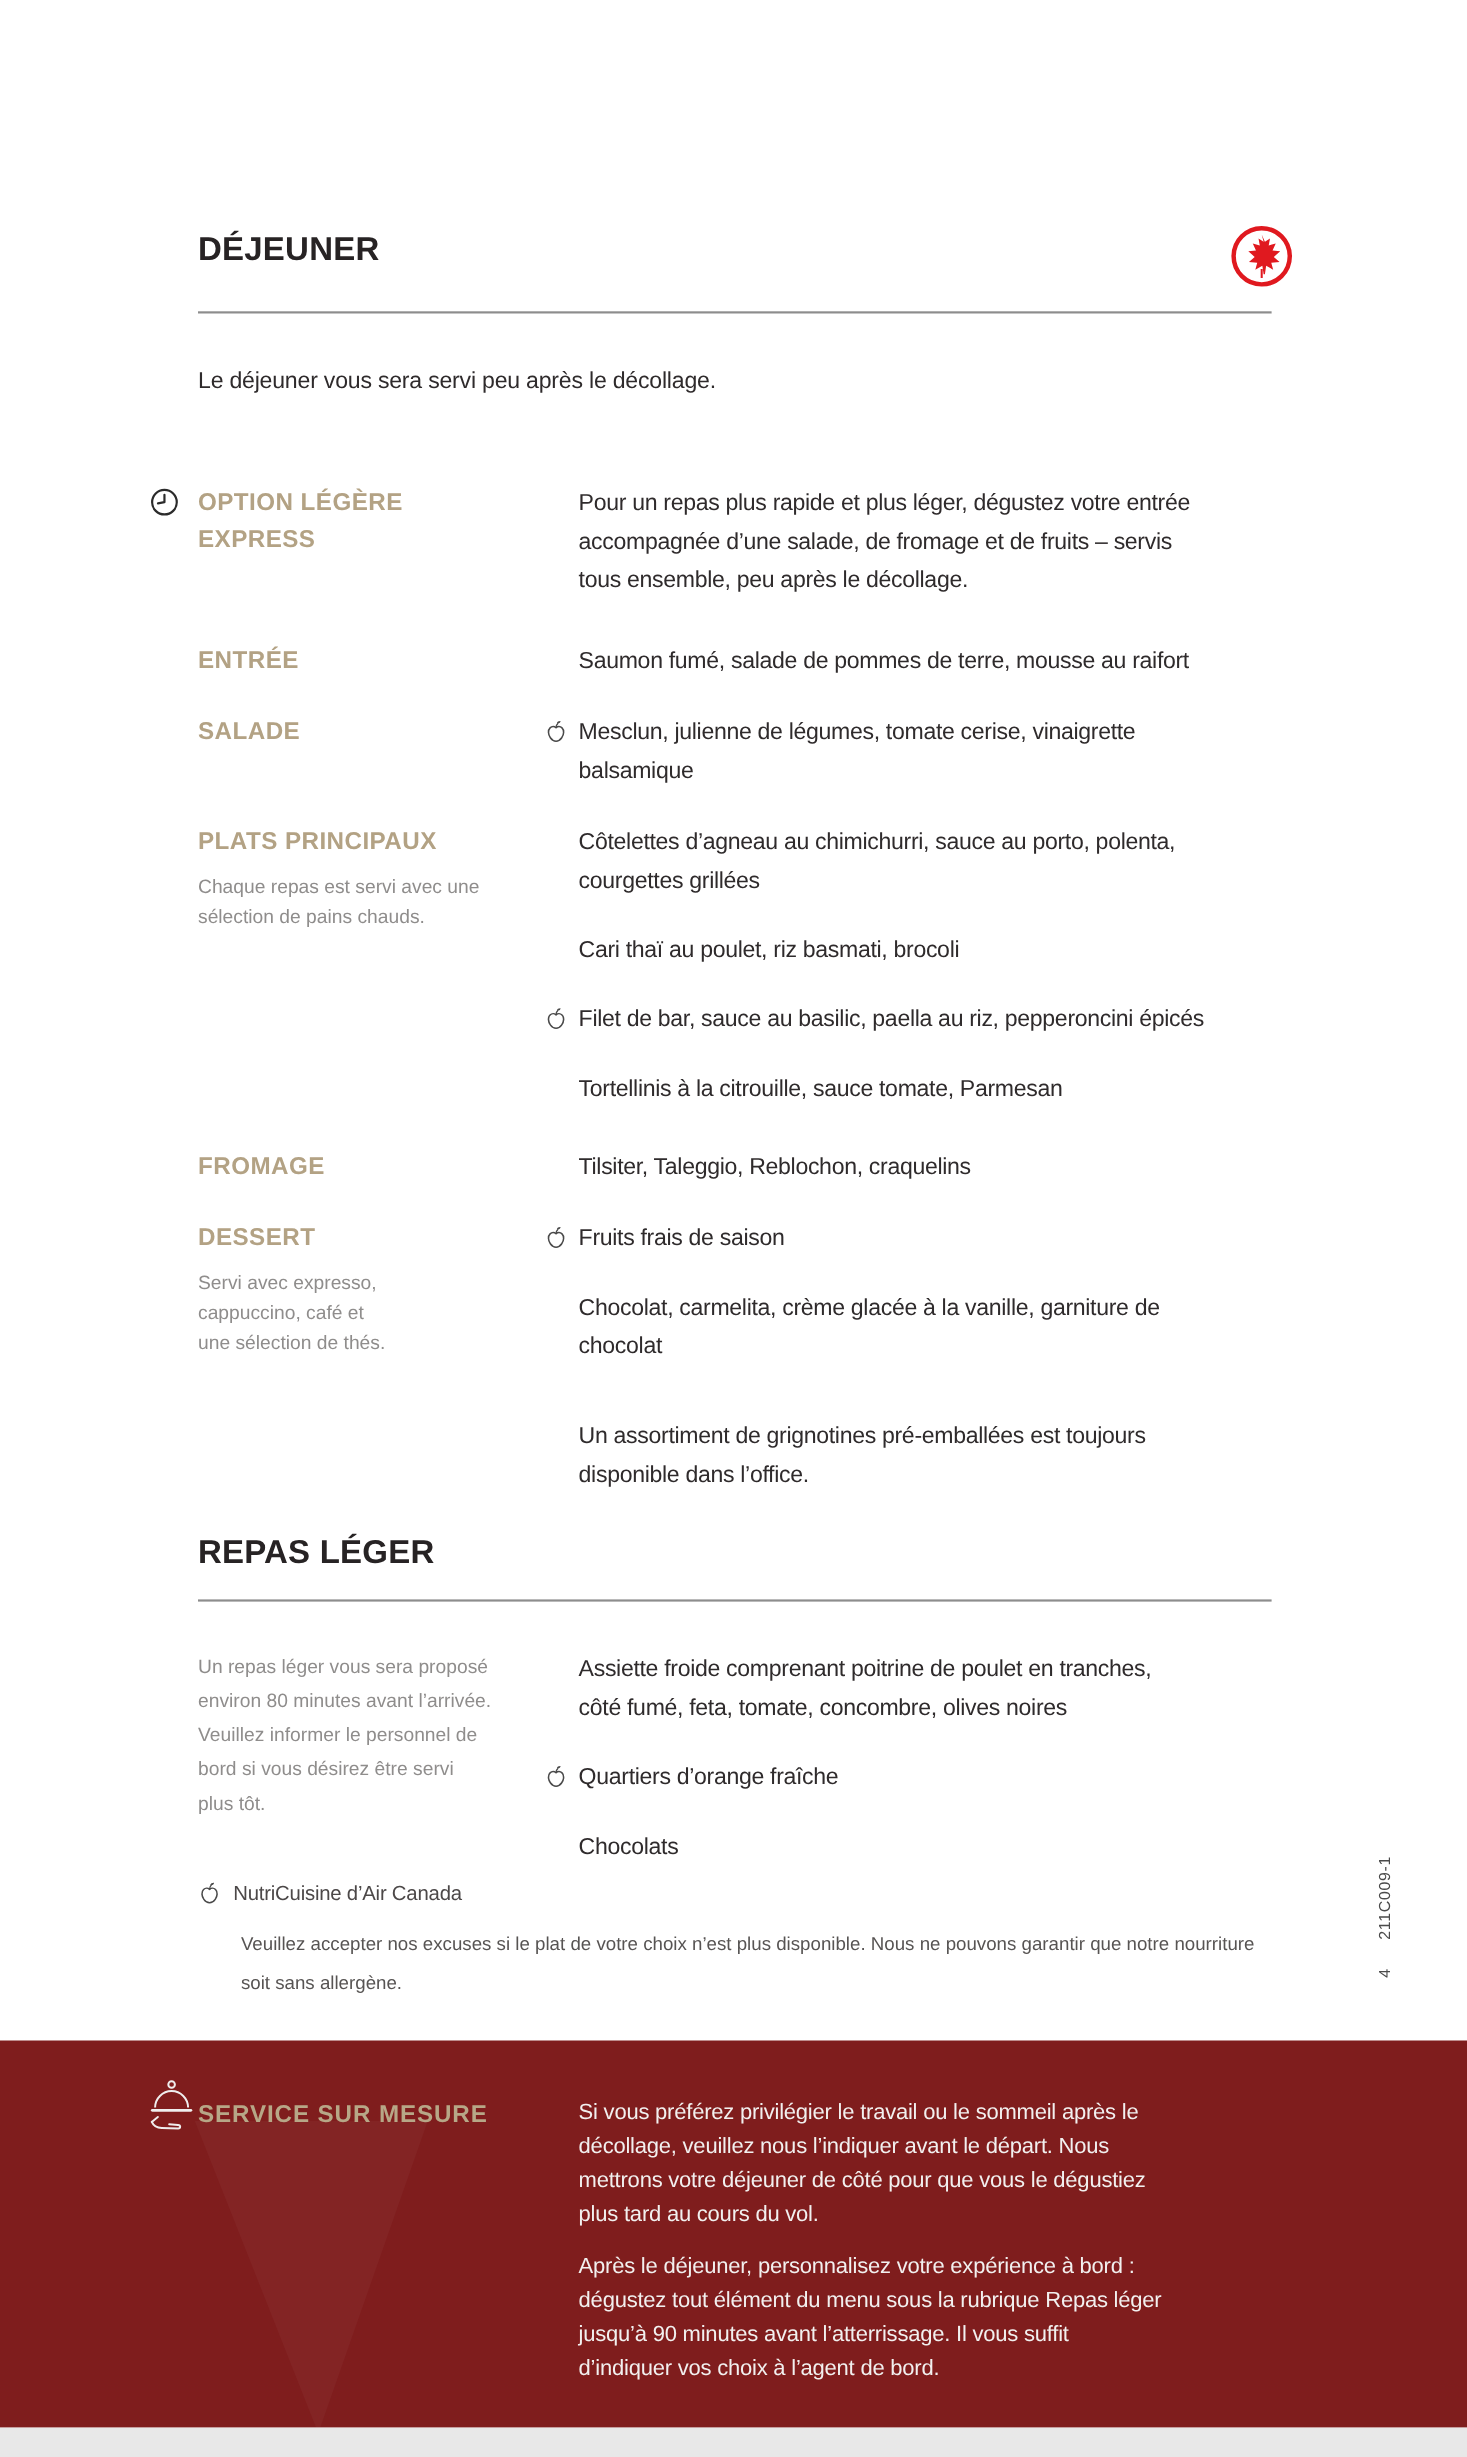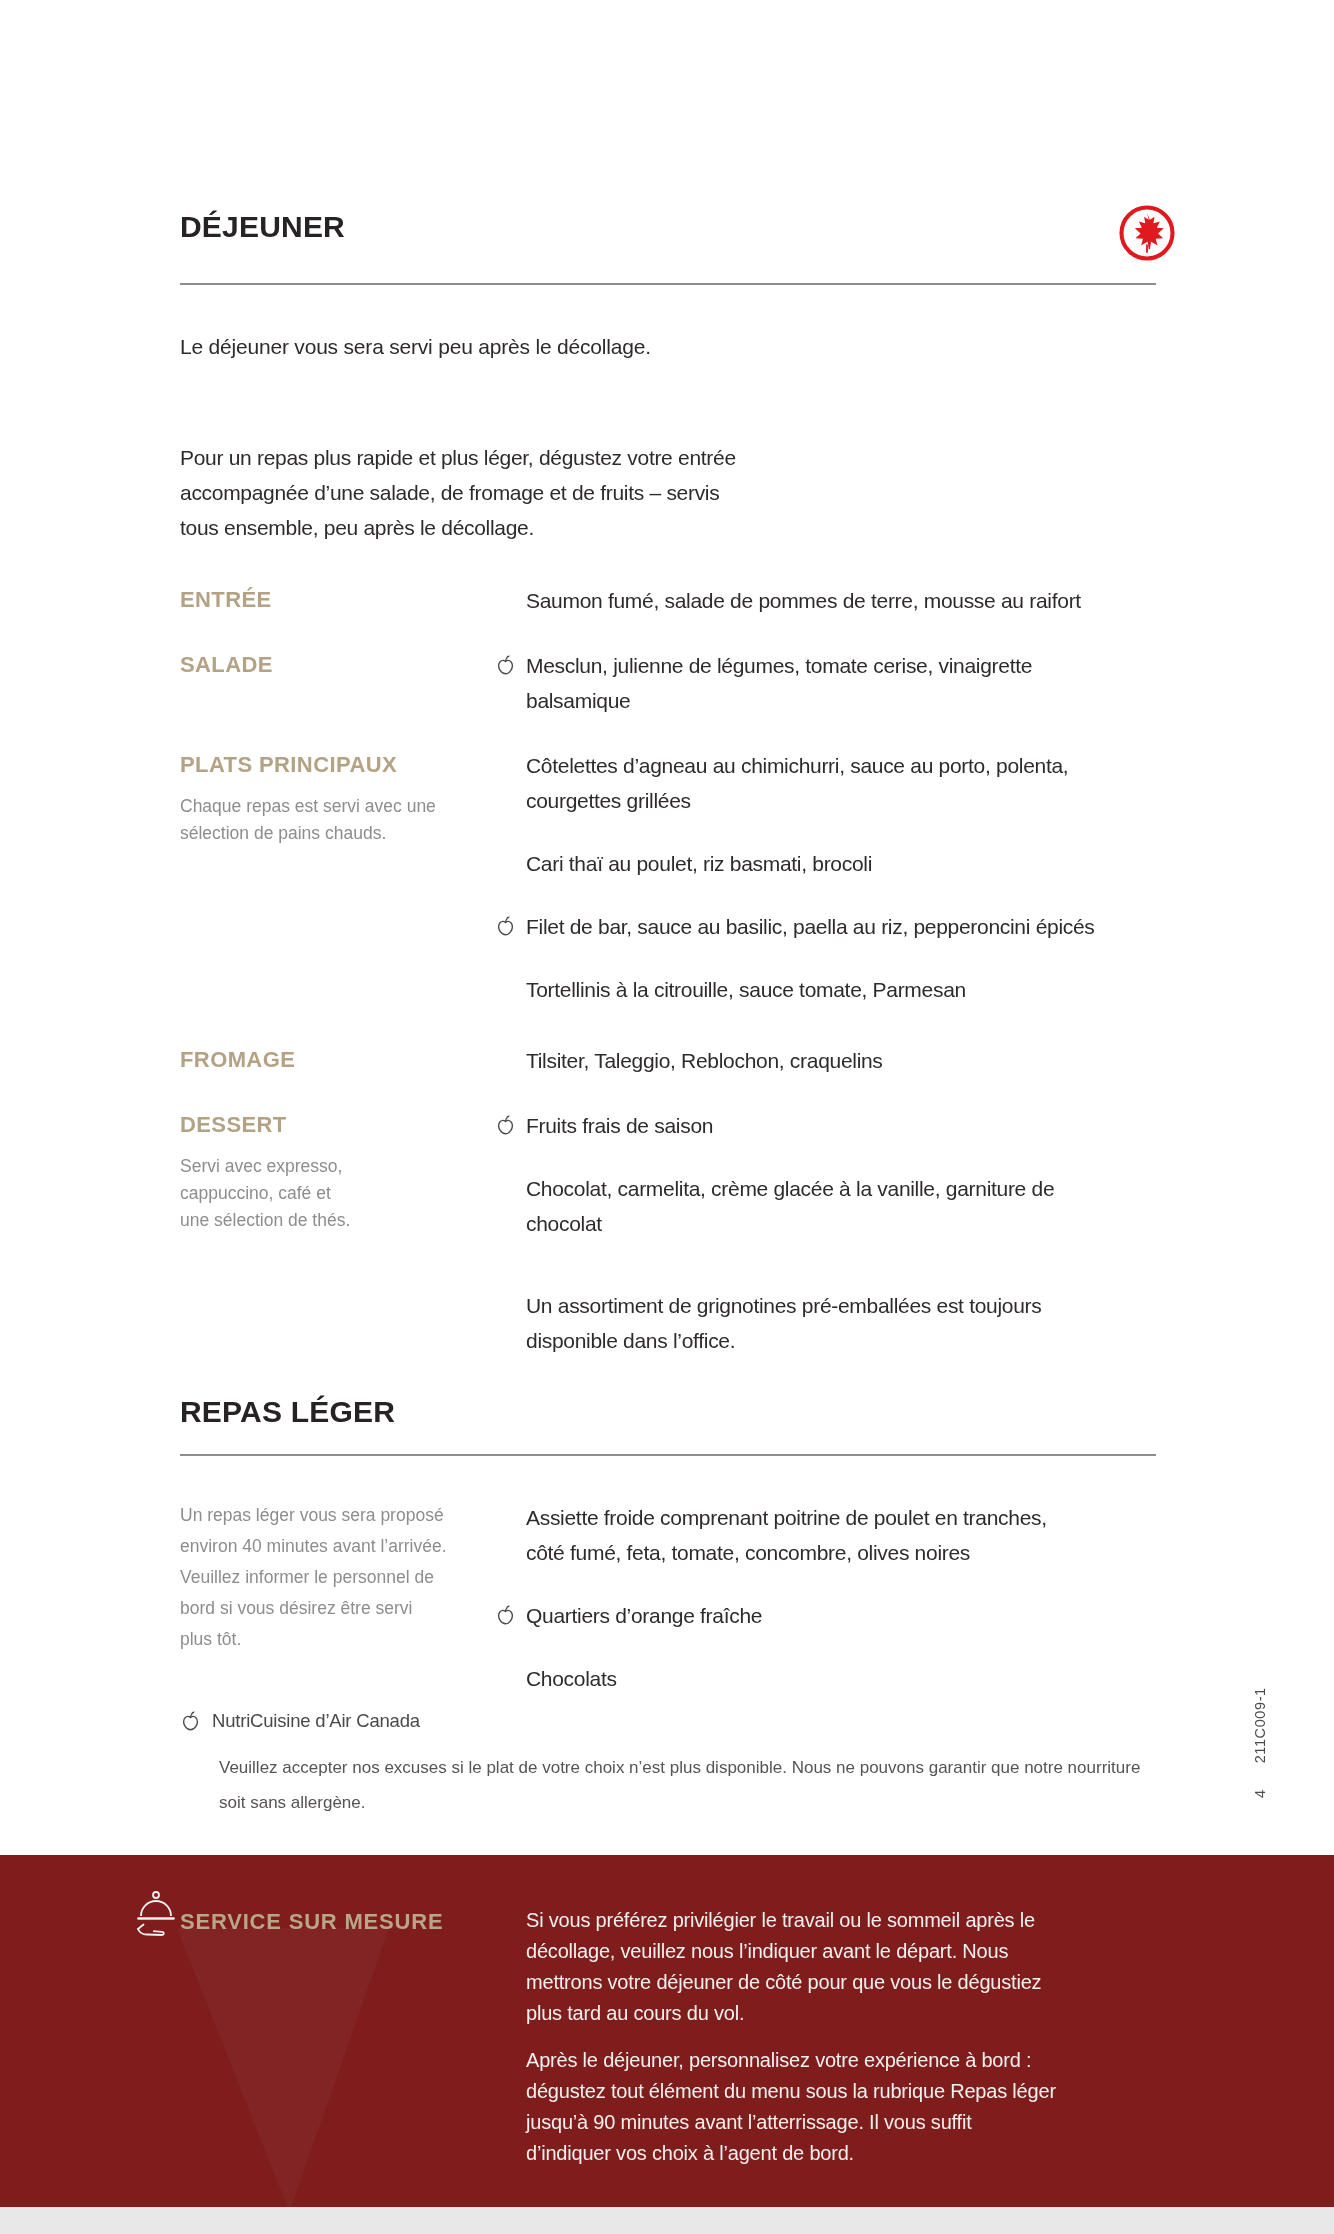--- a/index.html
+++ b/index.html
@@ -84,20 +84,30 @@
     </svg>
   </div>
 
   <div class="content">
     <h1 class="title">DÉJEUNER</h1>
     <hr class="rule">
 
     <div class="intro">Le déjeuner vous sera servi peu après le décollage.</div>
 
     <section class="menu-row mt-option">
+      <div class="label">
+        <span class="clock-wrap">
+          <svg viewBox="0 0 27 27" width="27" height="27">
+            <circle cx="13.5" cy="13.5" r="11.2" fill="none" stroke="#2b2b2b" stroke-width="2"></circle>
+            <path d="M13.5 13.5 V6.8 M13.5 13.5 L7.6 14.6" fill="none" stroke="#2b2b2b" stroke-width="2" stroke-linecap="round"></path>
+          </svg>
+        </span>
+        <div>OPTION LÉGÈRE</div>
+        <div>EXPRESS</div>
+      </div>
       <div class="desc-cell">
         <div class="item">
           <div class="line">Pour un repas plus rapide et plus léger, dégustez votre entrée</div>
           <div class="line">accompagnée d’une salade, de fromage et de fruits – servis</div>
           <div class="line">tous ensemble, peu après le décollage.</div>
         </div>
       </div>
     </section>
 
     <section class="menu-row mt-entree">
@@ -198,21 +208,21 @@
       <div class="line">Un assortiment de grignotines pré-emballées est toujours</div>
       <div class="line">disponible dans l’office.</div>
     </div>
 
     <h2 class="title2">REPAS LÉGER</h2>
     <hr class="rule rule2">
 
     <section class="menu-row" style="margin-top:44px;">
       <div class="note-wide">
         <div>Un repas léger vous sera proposé</div>
-        <div>environ 40 minutes avant l’arrivée.</div>
+        <div>environ 80 minutes avant l’arrivée.</div>
         <div>Veuillez informer le personnel de</div>
         <div>bord si vous désirez être servi</div>
         <div>plus tôt.</div>
       </div>
       <div class="desc-cell">
         <div class="item">
           <div class="line">Assiette froide comprenant poitrine de poulet en tranches,</div>
           <div class="line">côté fumé, feta, tomate, concombre, olives noires</div>
         </div>
         <div class="item">

